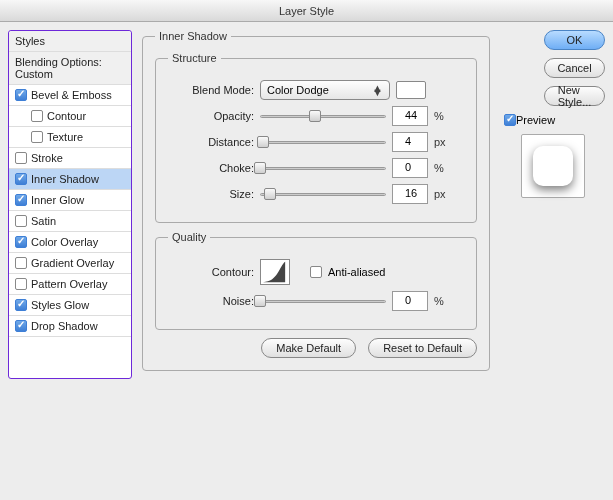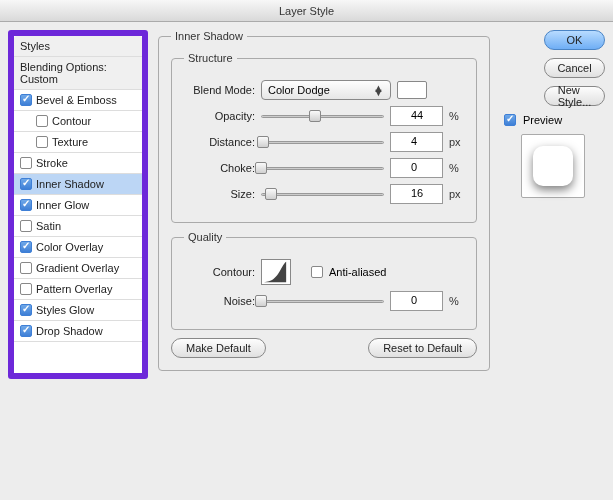--- a/index.html
+++ b/index.html
@@ -1,50 +1,50 @@
 <!DOCTYPE html>
 <html><head>
 <meta charset="utf-8">
 <style>
 * { box-sizing: border-box; margin: 0; padding: 0; font-family: "Lucida Grande", Arial, sans-serif; font-size: 11px; }
 body { background: #ededed; width: 613px; height: 500px; }
 .titlebar { height: 22px; background: linear-gradient(#f7f7f7,#d9d9d9); border-bottom: 1px solid #aaa; text-align: center; line-height: 22px; color: #333; }
 .content { display: flex; padding: 8px; gap: 10px; }
-.sidebar { width: 140px; background: #fff; border: 6px solid #6d28d9; border-radius: 3px; }
+.sidebar { width: 124px; background: #fff; border: 1px solid #6d28d9; border-radius: 3px; }
 .sidebar-item { padding: 4px 6px; border-bottom: 1px solid #ddd; display: flex; align-items: center; gap: 4px; color: #222; }
 .sidebar-item:first-child { border-top-left-radius: 3px; border-top-right-radius: 3px; }
 .sidebar-item.header { background: #f0f0f0; font-weight: normal; }
 .sidebar-item.selected { background: #bcd6f5; }
 .sidebar-item.indent { padding-left: 22px; }
 .checkbox { width: 12px; height: 12px; border: 1px solid #888; border-radius: 2px; background: #fff; display: inline-block; position: relative; flex-shrink: 0; }
 .checkbox.checked { background: linear-gradient(#6fa8e8,#3e7fd6); border-color: #3e7fd6; }
 .checkbox.checked::after { content: "✓"; color: #fff; position: absolute; top: -2px; left: 1px; font-size: 10px; font-weight: bold; }
 .main { flex: 1; }
 fieldset { border: 1px solid #aaa; border-radius: 4px; padding: 10px 12px 12px 12px; margin-bottom: 8px; }
 legend { padding: 0 4px; color: #333; }
-.row { display: flex; align-items: center; margin: 6px 1px; gap: 6px; }
+.row { display: flex; align-items: center; margin: 6px 16px; gap: 6px; }
 .label { width: 70px; text-align: right; color: #222; }
 .slider { flex: 1; height: 14px; position: relative; }
 .slider-track { position: absolute; top: 6px; left: 0; right: 0; height: 3px; background: linear-gradient(#bbb,#ddd); border-radius: 2px; border: 1px solid #999; }
 .slider-thumb { position: absolute; top: 1px; width: 12px; height: 12px; background: linear-gradient(#fafafa,#d0d0d0); border: 1px solid #888; border-radius: 2px; transform: translateX(-6px); }
-.numbox { width: 53px; height: 20px; border: 1px solid #999; background: #fff; padding: 2px 20px; text-align: left; }
+.numbox { width: 36px; height: 20px; border: 1px solid #999; background: #fff; padding: 2px 12px; text-align: left; }
 .unit { color: #333; width: 14px; }
 .select { width: 130px; height: 20px; background: linear-gradient(#fdfdfd,#e6e6e6); border: 1px solid #888; border-radius: 4px; display: flex; align-items: center; padding: 0 6px; justify-content: space-between; gap: 42px; }
 .select-arrows { font-size: 8px; line-height: 4px; color: #444; display: flex; flex-direction: column; }
 .colorswatch { width: 30px; height: 18px; border: 1px solid #888; background: #fff; border-radius: 2px; }
 .angle-dial { width: 28px; height: 28px; border: 1px solid #888; border-radius: 50%; background: radial-gradient(#fafafa,#e0e0e0); position: relative; }
 .angle-dial::after { content: ""; position: absolute; width: 12px; height: 1px; background: #333; top: 13px; left: 2px; }
 .contour-box { width: 30px; height: 26px; border: 1px solid #888; background: #fff; position: relative; }
 .contour-box svg { width: 100%; height: 100%; }
-.btn-row { display: flex; gap: 12px; justify-content: space-between; margin-top: 4px; }
+.btn-row { display: flex; gap: 12px; justify-content: flex-end; margin-top: 4px; }
 .mac-btn { height: 20px; padding: 0 14px; background: linear-gradient(#fdfdfd,#e0e0e0); border: 1px solid #888; border-radius: 10px; display: inline-flex; align-items: center; justify-content: center; color: #222; }
 .mac-btn.primary { background: linear-gradient(#b8dbff,#6faef5); border-color: #4a84c5; }
 .rightcol { width: 105px; display: flex; flex-direction: column; gap: 8px; align-items: stretch; }
 .rightcol .mac-btn { justify-content: center; margin-left: 44px; }
-.preview-row { display: flex; align-items: flex-end; gap: 7px; padding-left: 4px; }
+.preview-row { display: flex; align-items: flex-end; gap: 0; padding-left: 4px; }
 .preview-box { width: 64px; height: 64px; border: 1px solid #aaa; background: #fff; position: relative; align-self: center; border-radius: 2px; display: flex; align-items: center; justify-content: center; }
 .preview-inner { width: 40px; height: 40px; border-radius: 10px; background: #fff; box-shadow: 0 4px 10px rgba(0,0,0,0.5); }
 </style>
 </head>
 <body>
 
 <div class="titlebar">Layer Style</div>
 
 <div class="content">
 

